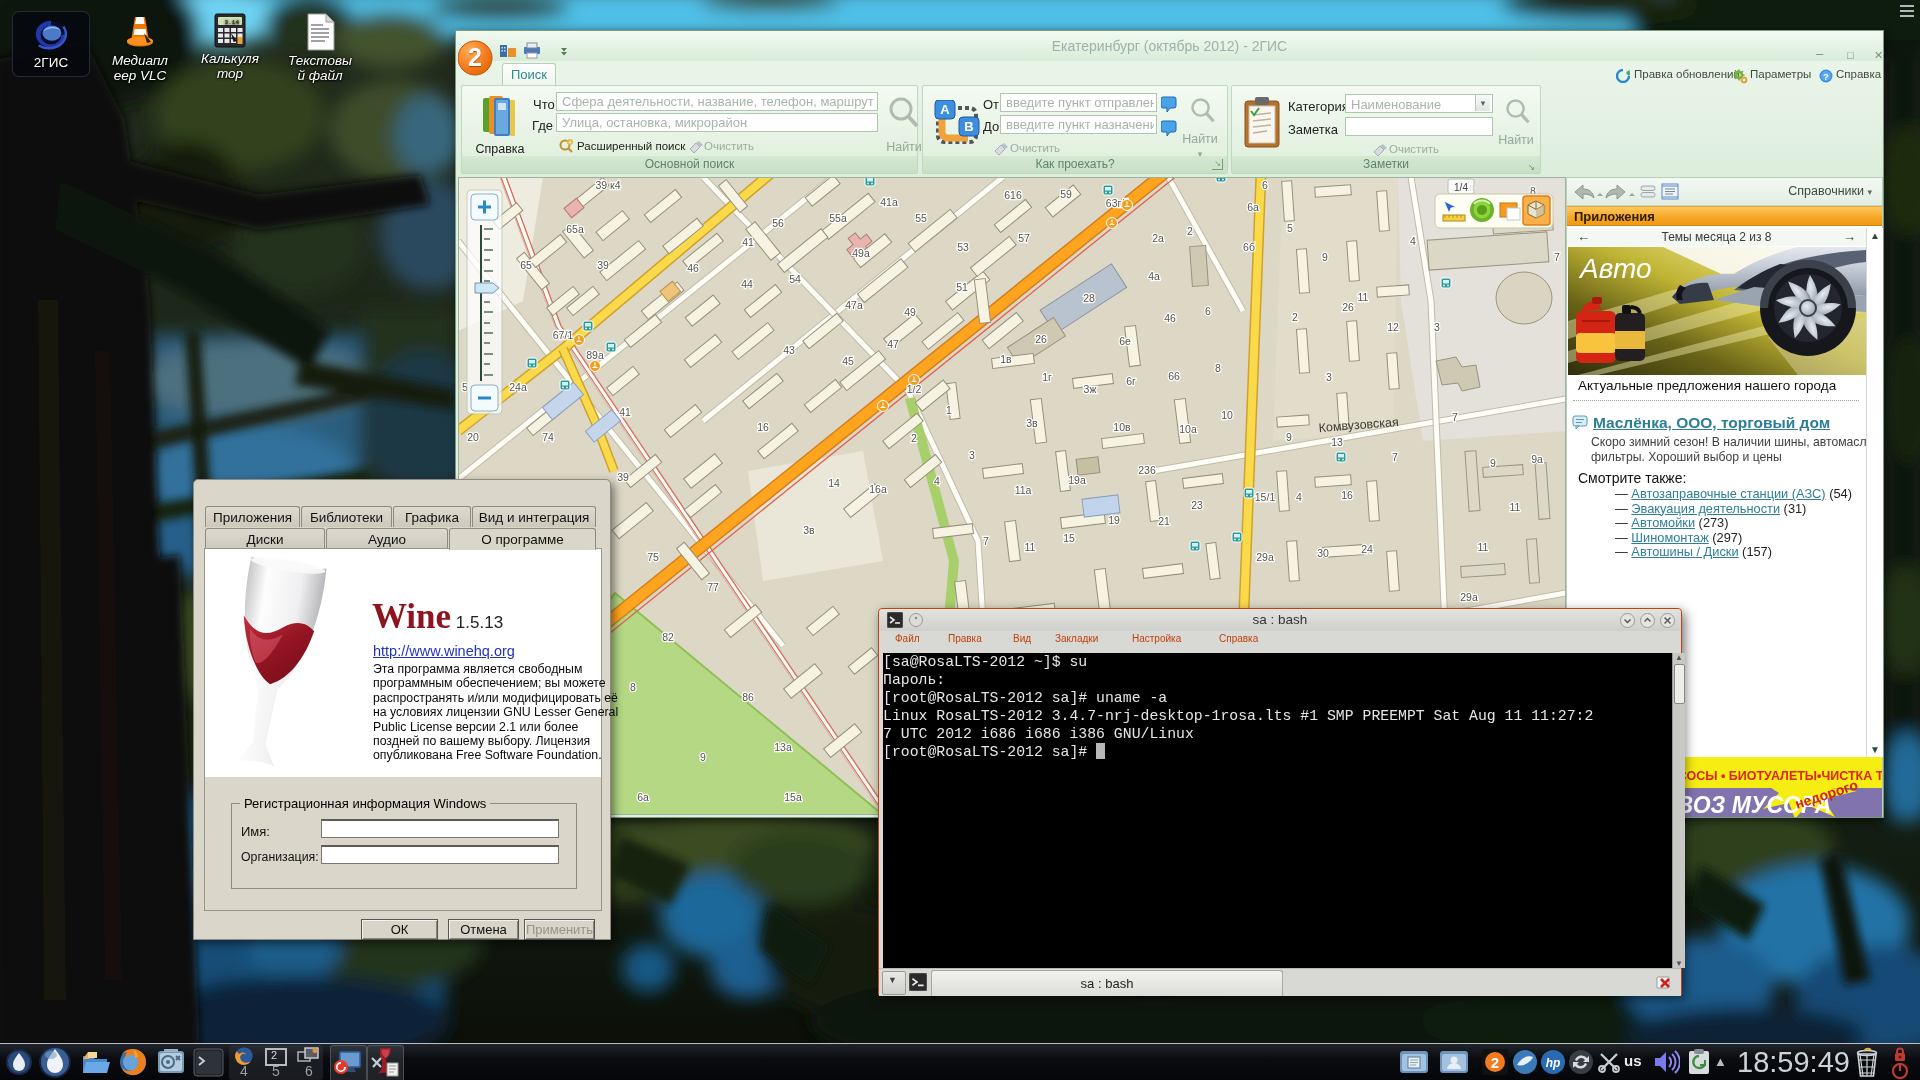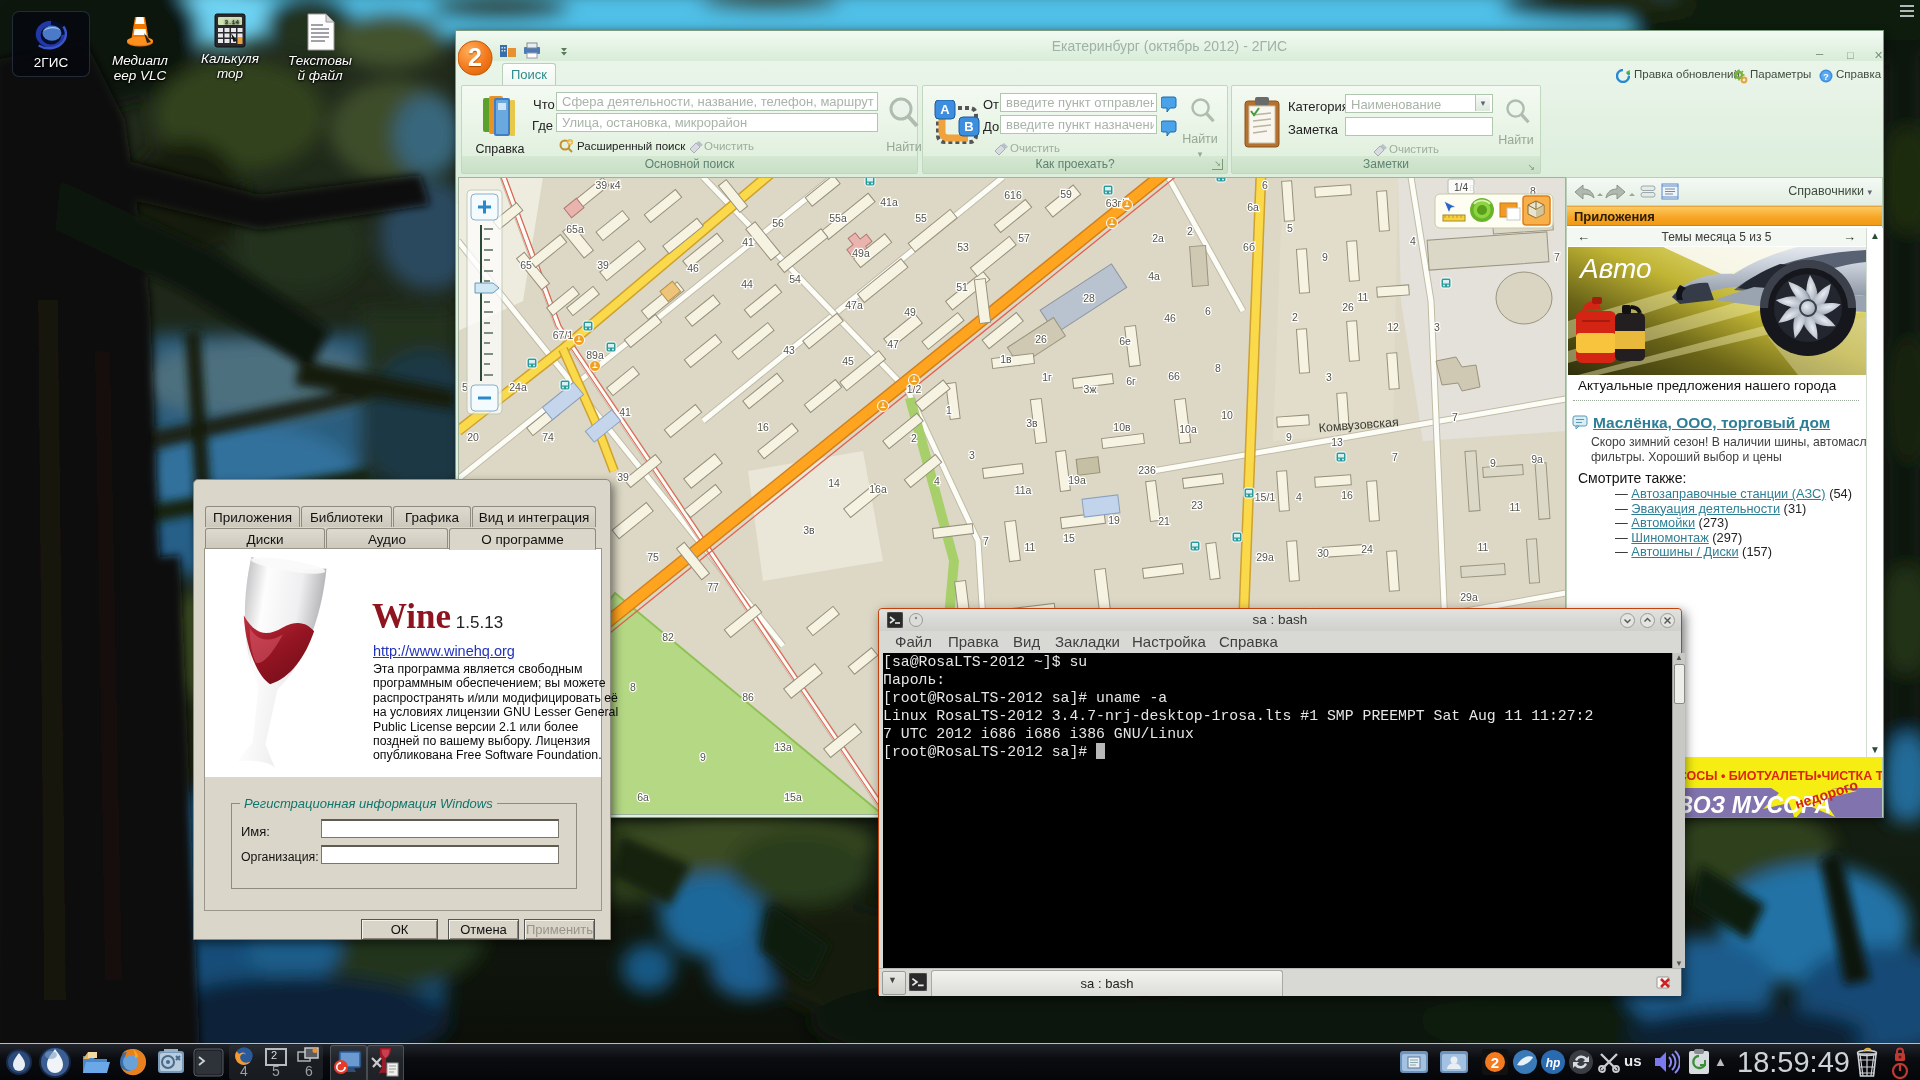--- a/index.html
+++ b/index.html
@@ -835,21 +835,21 @@
               <line x1="92" y1="6" x2="102" y2="6" stroke="#7a8a9a"></line>
               <line x1="92" y1="8.5" x2="102" y2="8.5" stroke="#7a8a9a"></line>
               <line x1="92" y1="11" x2="100" y2="11" stroke="#7a8a9a"></line>
             </g>
 </svg>
 <div class="abs" style="right:10px;top:6px;font-size:12.5px;color:#3c4c3c;">Справочники <span style="font-size:9px;color:#667;">▾</span></div>
 </div>
 <div class="abs" style="left:0;top:28px;width:315px;height:20px;background:linear-gradient(#fdc95f,#f7a424 60%,#f09a14);border-top:1px solid #e8a53d;border-bottom:1px solid #cf8410;color:#2a1c06;font-weight:bold;font-size:13px;line-height:20px;padding-left:7px;box-sizing:border-box;">Приложения</div>
 <div class="abs" style="left:0;top:50px;width:299px;height:18px;background:#f3f8f3;font-size:12px;color:#3a3a3a;">
 <span style="position:absolute;left:10px;top:1px;font-size:13px;color:#2a3a2a;">←</span>
-<span style="position:absolute;left:50%;transform:translateX(-50%);top:2px;">Темы месяца 5 из 5</span>
+<span style="position:absolute;left:50%;transform:translateX(-50%);top:2px;">Темы месяца 2 из 8</span>
 <span style="position:absolute;right:10px;top:1px;font-size:13px;color:#2a3a2a;">→</span>
 </div>
 <svg class="abs" style="left:1px;top:69px" width="298" height="128" viewBox="0 0 298 128">
 <defs>
 <linearGradient id="burst" x1="0" y1="1" x2="1" y2="0">
 <stop offset="0" stop-color="#2e2e0c"></stop>
               <stop offset=".3" stop-color="#6a6418"></stop>
               <stop offset=".55" stop-color="#c0b434"></stop>
               <stop offset=".8" stop-color="#e4dc7a"></stop>
               <stop offset="1" stop-color="#f8f6e8"></stop>
@@ -975,21 +975,21 @@
 <path d="M18,6 C14,70 28,130 52,165 L56,235 L40,262 C60,256 80,256 88,262 L72,235 L76,165 C103,130 117,70 113,6 C85,14 46,14 18,6 Z" fill="url(#wg)"></path>
 <path d="M20,80 C40,105 55,100 70,88 C88,74 100,78 110,86 C104,120 90,148 66,160 C48,152 28,118 20,80 Z" fill="url(#wr)"></path>
 <path d="M30,95 C45,112 60,106 72,96 C60,130 50,138 44,136 C38,128 32,110 30,95 Z" fill="#e06070" opacity=".5"></path>
 <ellipse cx="65" cy="10" rx="47" ry="7" fill="#fafafa" opacity=".9"></ellipse>
 </g>
 </svg>
 <div class="abs" style="left:167px;top:50px;font-family:'Liberation Serif',serif;font-weight:bold;font-size:35px;color:#8e1420;line-height:36px;">Wine<span style="font-family:'Liberation Sans',sans-serif;font-weight:normal;font-size:17px;color:#222;"> 1.5.13</span></div>
 <div class="abs" style="left:168px;top:94px;font-size:14.5px;color:#2233bb;text-decoration:underline;">http://www.winehq.org</div>
 <div class="abs" style="left:168px;top:113px;width:238px;white-space:nowrap;font-size:12.3px;line-height:14.4px;color:#0a0a0a;">Эта программа является свободным<br>программным обеспечением; вы можете<br>распространять и/или модифицировать её<br>на условиях лицензии GNU Lesser General<br>Public License версии 2.1 или более<br>поздней по вашему выбору. Лицензия<br>опубликована Free Software Foundation.</div>
 <div class="abs" style="left:26px;top:254px;width:344px;height:84px;border:1px solid #8f8b80;">
-<div class="abs" style="left:8px;top:-8px;background:#dbd6ca;padding:0 4px;font-size:13px;color:#0f766e;font-style:italic;">Регистрационная информация Windows</div>
+<div class="abs" style="left:8px;top:-8px;background:#dbd6ca;padding:0 4px;font-size:13px;color:#000000;">Регистрационная информация Windows</div>
 <div class="abs" style="left:9px;top:20px;font-size:13px;color:#111;">Имя:</div>
 <div class="abs winput" style="left:89px;top:15px;width:238px;height:19px;"></div>
 <div class="abs" style="left:9px;top:46px;font-size:12.3px;color:#111;">Организация:</div>
 <div class="abs winput" style="left:89px;top:41px;width:238px;height:19px;"></div>
 </div>
 </div>
 <div class="abs wbtn" style="left:167px;top:439px;width:77px;">ОК</div>
 <div class="abs wbtn" style="left:254px;top:439px;width:71px;">Отмена</div>
 <div class="abs wbtn" style="left:330px;top:439px;width:71px;color:#99948a;">Применить</div>
 </div>
@@ -1011,21 +1011,21 @@
         </svg>
 <svg class="abs" style="right:26px;top:4px" width="15" height="15" viewBox="0 0 15 15">
           <circle cx="7.5" cy="7.5" r="7" fill="#e4e4e0" stroke="#9a9a96"></circle>
           <path d="M4.5,8.5 l3,-3 3,3" stroke="#555" stroke-width="1.4" fill="none"></path>
         </svg>
 <svg class="abs" style="right:6px;top:4px" width="15" height="15" viewBox="0 0 15 15">
           <circle cx="7.5" cy="7.5" r="7" fill="#e4e4e0" stroke="#9a9a96"></circle>
           <path d="M4.5,4.5 l6,6 M10.5,4.5 l-6,6" stroke="#555" stroke-width="1.4" fill="none"></path>
         </svg>
 </div>
-<div class="abs" style="left:0;top:22px;width:100%;height:22px;background:#d8d8d4;font-size:15px;color:#404040;">
+<div class="abs" style="left:0;top:22px;width:100%;height:22px;background:#d8d8d4;font-size:10px;color:#c2410c;">
 <span class="abs" style="left:16px;top:2px;">Файл</span>
 <span class="abs" style="left:69px;top:2px;">Правка</span>
 <span class="abs" style="left:134px;top:2px;">Вид</span>
 <span class="abs" style="left:176px;top:2px;">Закладки</span>
 <span class="abs" style="left:253px;top:2px;">Настройка</span>
 <span class="abs" style="left:340px;top:2px;">Справка</span>
 </div>
 <div id="tconsole">[sa@RosaLTS-2012 ~]$ su
 Пароль:
 [root@RosaLTS-2012 sa]# uname -a

